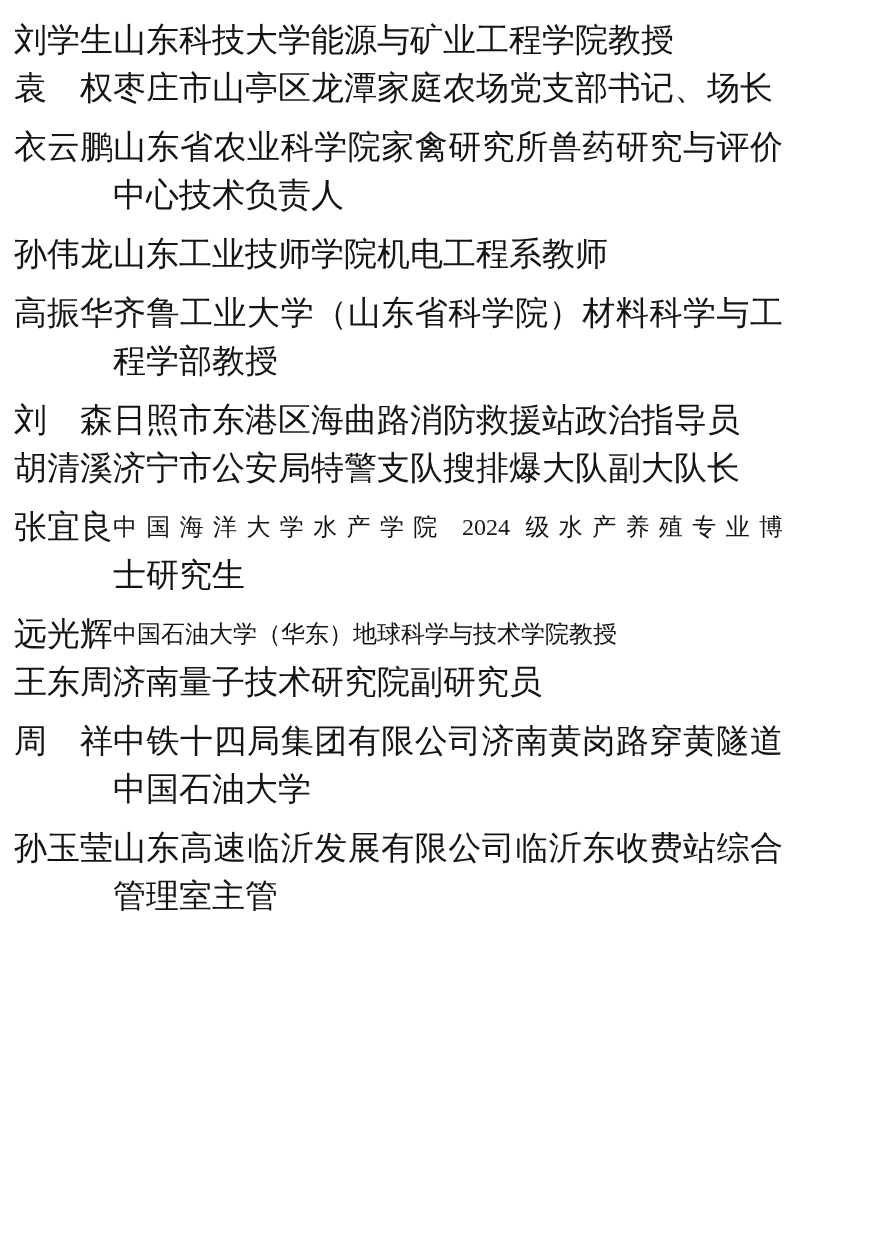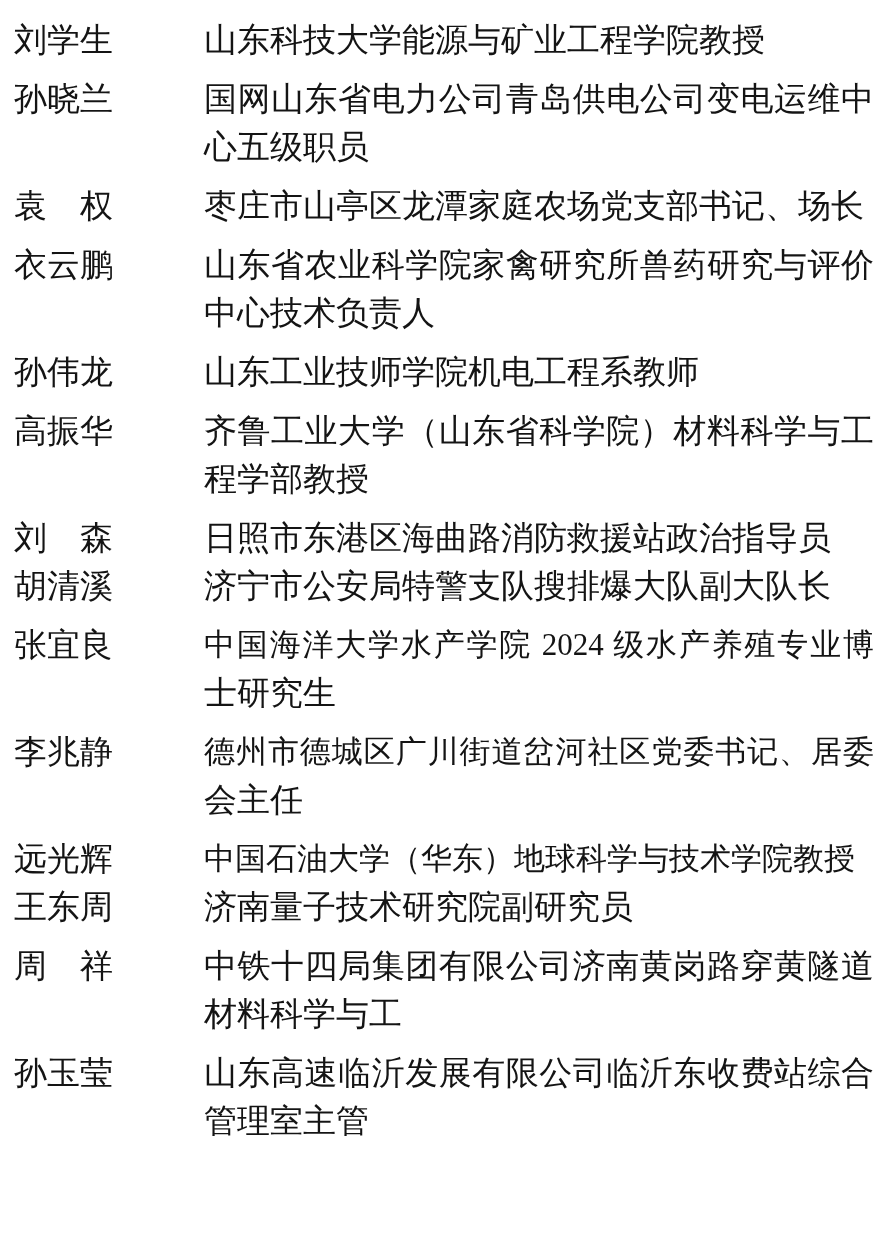--- a/index.html
+++ b/index.html
@@ -15,70 +15,61 @@
     color: #141414;
   }
   .page {
     padding-top: 16px;
     width: 874px;
   }
   .entry {
     display: flex;
     align-items: flex-start;
     font-size: 33px;
-    justify-content: space-between;
   }
   .entry.multi {
     margin-top: 11px;
     margin-bottom: 11px;
   }
   .name {
     flex: 0 0 99px;
     width: 99px;
     margin-left: 14px;
     line-height: 48px;
     text-align: justify;
     text-align-last: justify;
     white-space: nowrap;
     letter-spacing: 0;
   }
   .title {
     width: 670px;
-    margin-left: 84px;
   }
   .line {
     line-height: 48px;
   }
   .line.j {
     text-align: justify;
     text-align-last: justify;
   }
   .line.tight {
-    font-size: 31px;
+    font-size: 24px;
   }
 </style>
 </head>
 <body>
 
 <div class="page">
 
   <div class="entry">
     <div class="name">刘学生</div>
     <div class="title">
       <div class="line">山东科技大学能源与矿业工程学院教授</div>
     </div>
   </div>
 
-  <div class="entry multi">
-    <div class="name">孙晓兰</div>
-    <div class="title">
-      <div class="line j">国网山东省电力公司青岛供电公司变电运维中</div>
-      <div class="line">心五级职员</div>
-    </div>
-  </div>
 
 
   <div class="entry">
     <div class="name">袁权</div>
     <div class="title">
       <div class="line">枣庄市山亭区龙潭家庭农场党支部书记、场长</div>
     </div>
   </div>
 
   <div class="entry multi">
@@ -119,48 +110,41 @@
   </div>
 
   <div class="entry multi">
     <div class="name">张宜良</div>
     <div class="title">
       <div class="line j tight">中国海洋大学水产学院 2024 级水产养殖专业博</div>
       <div class="line">士研究生</div>
     </div>
   </div>
 
-  <div class="entry multi">
-    <div class="name">李兆静</div>
-    <div class="title">
-      <div class="line j tight">德州市德城区广川街道岔河社区党委书记、居委</div>
-      <div class="line">会主任</div>
-    </div>
-  </div>
 
   <div class="entry">
     <div class="name">远光辉</div>
     <div class="title">
       <div class="line tight">中国石油大学（华东）地球科学与技术学院教授</div>
     </div>
   </div>
 
   <div class="entry">
     <div class="name">王东周</div>
     <div class="title">
       <div class="line">济南量子技术研究院副研究员</div>
     </div>
   </div>
 
 
   <div class="entry multi">
     <div class="name">周祥</div>
     <div class="title">
       <div class="line j">中铁十四局集团有限公司济南黄岗路穿黄隧道</div>
-      <div class="line">材料科学与工</div>
+      <div class="line">中国石油大学</div>
     </div>
   </div>
 
   <div class="entry multi">
     <div class="name">孙玉莹</div>
     <div class="title">
       <div class="line j">山东高速临沂发展有限公司临沂东收费站综合</div>
       <div class="line">管理室主管</div>
     </div>
   </div>

